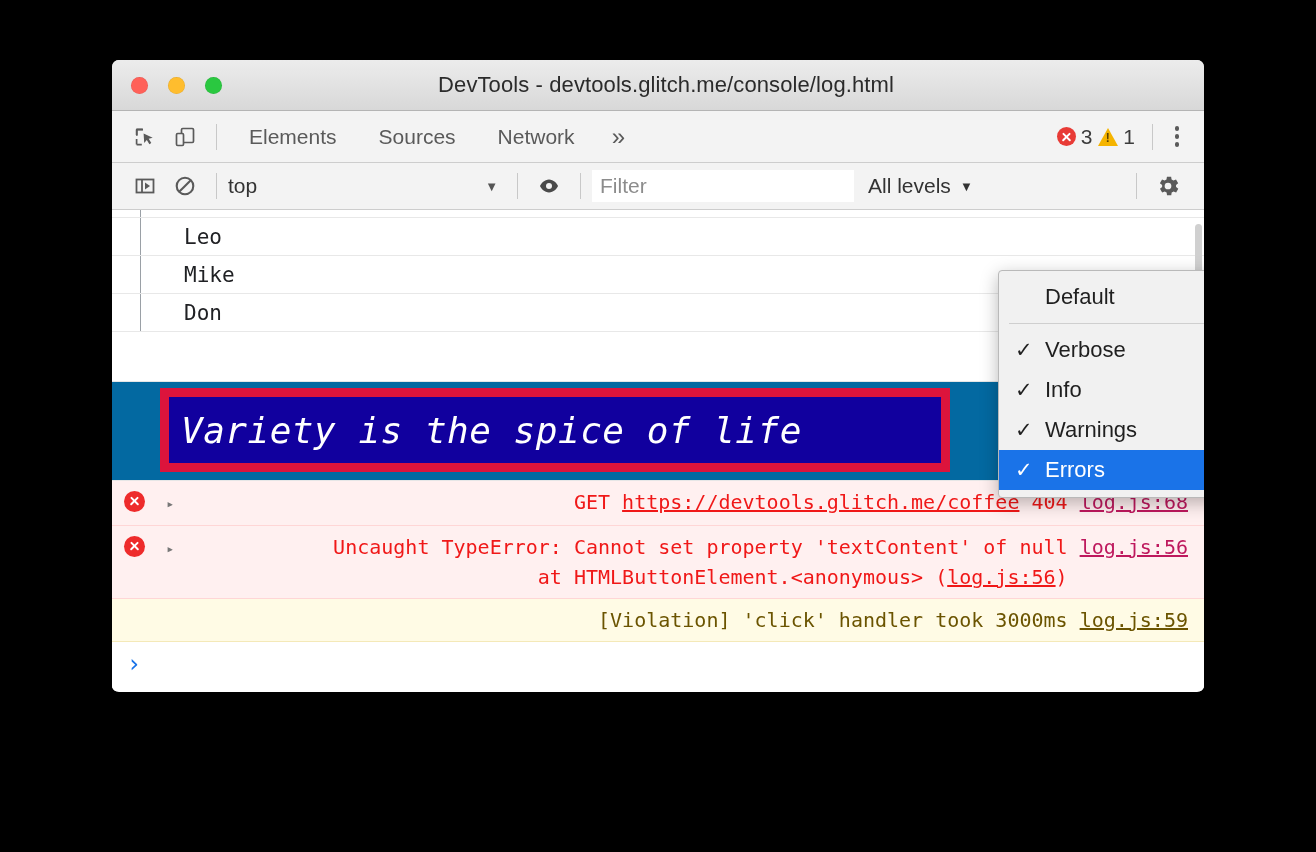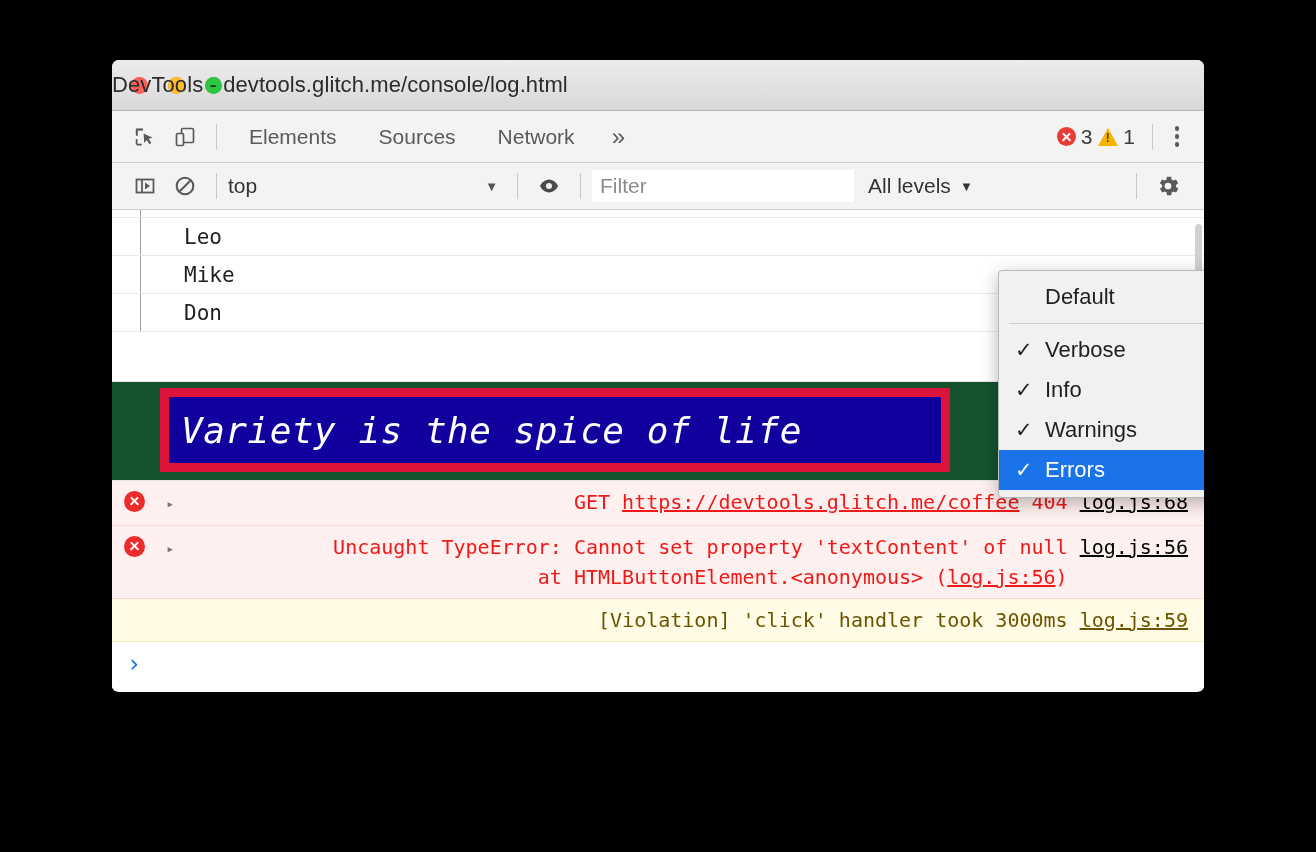--- a/index.html
+++ b/index.html
@@ -41,21 +41,22 @@
     top: 17px;
     width: 17px;
     height: 17px;
     border-radius: 50%;
   }
   .traffic.close  { left: 19px;  background: #ff6159; box-shadow: inset 0 0 0 0.5px rgba(0,0,0,0.10); }
   .traffic.min    { left: 56px;  background: #ffbd2e; box-shadow: inset 0 0 0 0.5px rgba(0,0,0,0.10); }
   .traffic.max    { left: 93px;  background: #2ac840; box-shadow: inset 0 0 0 0.5px rgba(0,0,0,0.10); }
   #window-title {
     position: absolute;
-    left: 0; right: 0; top: 12px;
+    left: 16px; right: 0; top: 12px;
+    text-align: center;
     font-size: 22px;
     color: #2b2b2b;
     letter-spacing: 0.1px;
   }
 
   
   #tabbar {
     position: relative;
     height: 52px;
     background: #f3f3f3;
@@ -249,21 +250,21 @@
     color: #202124;
     font-family: "DejaVu Sans Mono", monospace;
   }
   .tbl-row.clipped { height: 8px; }
 
   
   #styled-msg-row {
     position: relative;
     height: 98px;
     border-bottom: 1px solid #e6e6e6;
-    background: #14532d;
+    background: #0369a1;
   }
   #styled-msg {
     position: absolute;
     left: 48px;
     top: 6px;
     width: 790px;
     height: 84px;
     background: #11009e;
     border: 9px solid #dc143c;
     box-sizing: border-box;
@@ -323,21 +324,21 @@
   }
   .msg-row.error .msg-text { color: #f01818; }
   .msg-row.warning .msg-text { color: #6b5400; }
   .msg-src {
     flex: none;
     padding-right: 16px;
     text-decoration: underline;
     white-space: nowrap;
     cursor: default;
   }
-  .msg-row.error .msg-src { color: #000000; }
+  .msg-row.error .msg-src { color: #be185d; }
   .msg-row.warning .msg-src { color: #6b5400; }
   .msg-text .link {
     text-decoration: underline;
     color: inherit;
     cursor: default;
   }
   .stack-line { display: block; padding-left: 38px; }
 
   .err-badge {
     width: 21px; height: 21px;

